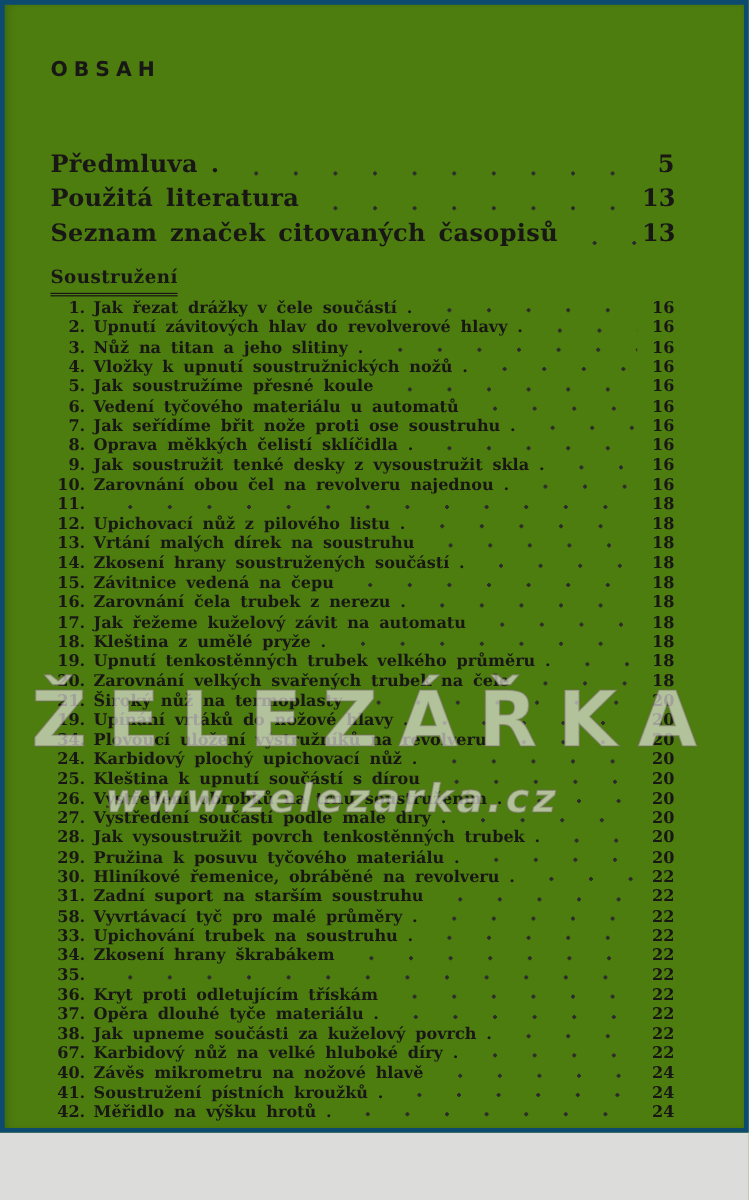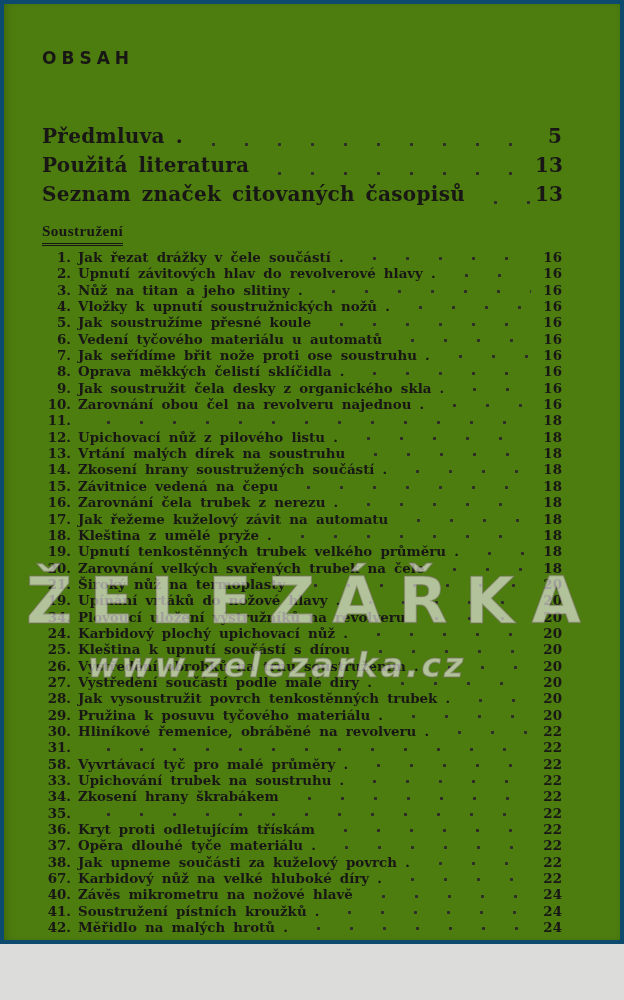--- a/index.html
+++ b/index.html
@@ -36,21 +36,21 @@
     flex:1 1 auto;
     align-self:flex-end;
     height:5px;
     margin:0 4px 4px 8px;
     background-image:radial-gradient(circle,#2c2b29 1.35px,rgba(0,0,0,0) 1.7px);
     background-size:33px 5px;
     background-repeat:repeat-x;
     background-position:6px center;
   }
   .section-title{margin:13px 0 9px;font-weight:700;font-size:15.2px;}
-  .section-title span{border-bottom:3px double #181715;padding-bottom:4px;letter-spacing:0.4px;font-family:Liberation Serif, serif;}
+  .section-title span{border-bottom:3px double #181715;padding-bottom:4px;letter-spacing:0.4px;}
   .toc-list .toc-row{font-size:13.4px;line-height:16.35px;}
   .page-footer{
     position:absolute;top:938px;right:64px;
     font-weight:700;font-size:14.5px;
   }
   .watermark{
     position:absolute;left:0;right:0;
     text-align:center;
     font-family:"DejaVu Sans","Liberation Sans",sans-serif;
     font-weight:700;
@@ -147,21 +147,21 @@
 
   <div class="toc-row">
     <span class="toc-no">8.</span>
     <span class="toc-title">Oprava měkkých čelistí sklíčidla .</span>
     <span class="dots"></span>
     <span class="pg">16</span>
   </div>
 
   <div class="toc-row">
     <span class="toc-no">9.</span>
-    <span class="toc-title">Jak soustružit čela desky z organického skla .</span>
+    <span class="toc-title">Jak soustružit tenké desky z vysoustružit skla .</span>
     <span class="dots"></span>
     <span class="pg">16</span>
   </div>
 
   <div class="toc-row">
     <span class="toc-no">10.</span>
     <span class="toc-title">Zarovnání obou čel na revolveru najednou .</span>
     <span class="dots"></span>
     <span class="pg">16</span>
   </div>
@@ -300,20 +300,21 @@
 
   <div class="toc-row">
     <span class="toc-no">30.</span>
     <span class="toc-title">Hliníkové řemenice, obráběné na revolveru .</span>
     <span class="dots"></span>
     <span class="pg">22</span>
   </div>
 
   <div class="toc-row">
     <span class="toc-no">31.</span>
+    <span class="toc-title">Zadní suport na starším soustruhu</span>
     <span class="dots"></span>
     <span class="pg">22</span>
   </div>
 
   <div class="toc-row">
     <span class="toc-no">58.</span>
     <span class="toc-title">Vyvrtávací tyč pro malé průměry .</span>
     <span class="dots"></span>
     <span class="pg">22</span>
   </div>
@@ -375,21 +376,21 @@
 
   <div class="toc-row">
     <span class="toc-no">41.</span>
     <span class="toc-title">Soustružení pístních kroužků .</span>
     <span class="dots"></span>
     <span class="pg">24</span>
   </div>
 
   <div class="toc-row">
     <span class="toc-no">42.</span>
-    <span class="toc-title">Měřidlo na malých hrotů .</span>
+    <span class="toc-title">Měřidlo na výšku hrotů .</span>
     <span class="dots"></span>
     <span class="pg">24</span>
   </div>
 </div>
 
   <div class="watermark wm-line1">ŽELEZÁŘKA</div>
   <div class="watermark wm-line2">www.zelezarka.cz</div>
 
   <div class="page-footer">7</div>
 </div>

